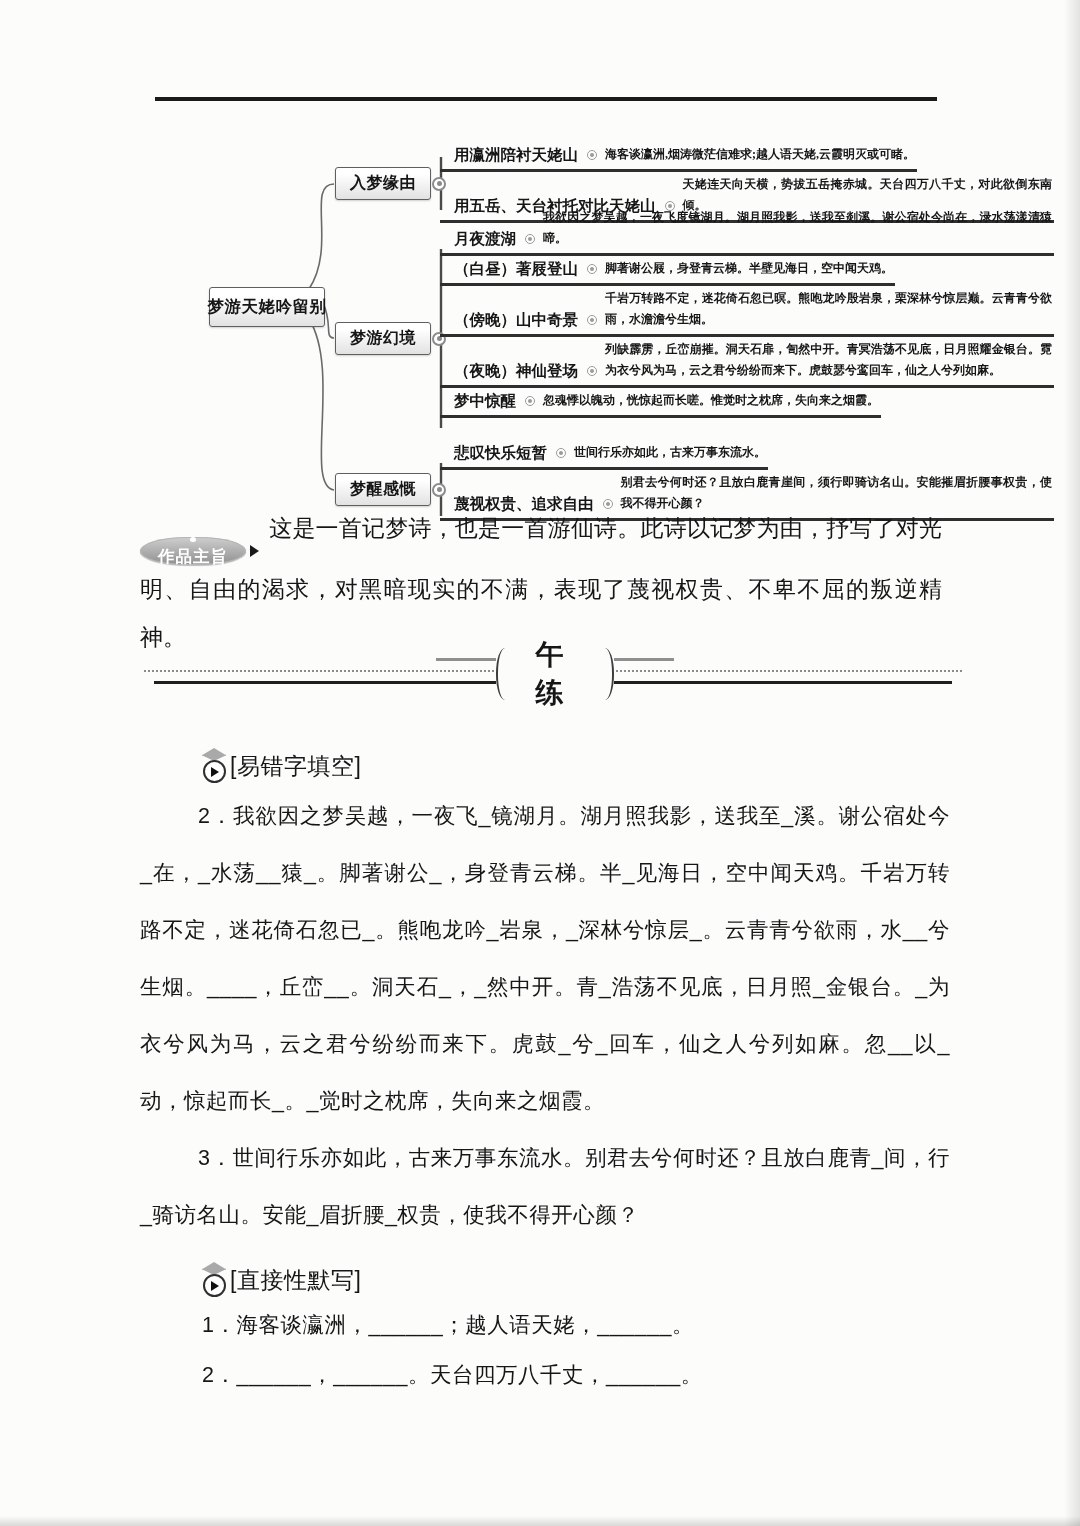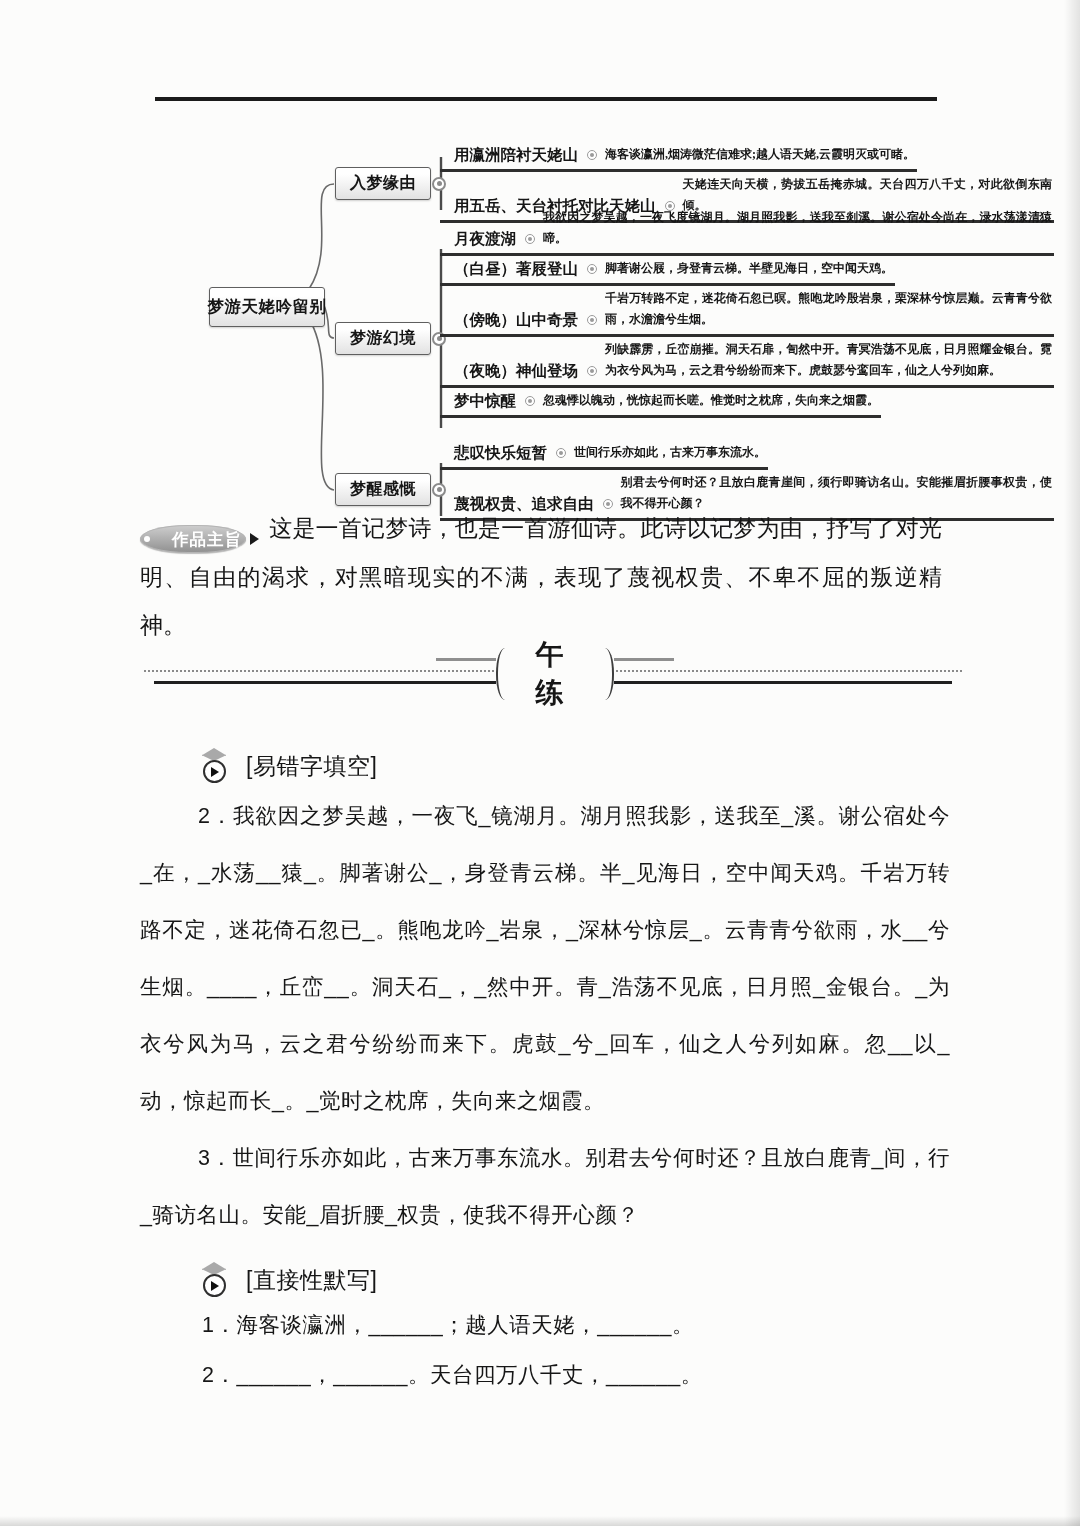--- a/index.html
+++ b/index.html
@@ -40,25 +40,25 @@
   .mm-dot{flex:none;position:relative;width:8px;height:8px;border:1.5px solid #9a9a9a;
     border-radius:50%;margin:0 8px 5px 9px;background:#fff;}
   .mm-dot::after{content:"";position:absolute;left:2px;top:2px;width:4px;height:4px;
     border-radius:50%;background:#9a9a9a;}
   .leaf-text{flex:0 1 auto;min-width:0;font-size:12px;line-height:21px;text-align:justify;}
 
   
   .theme{position:absolute;left:140px;top:504px;width:802px;
     font-size:23px;line-height:48px;text-align:justify;}
   .badge{display:inline-flex;align-items:center;position:relative;vertical-align:-6px;margin-right:10px;}
-  .badge-pill{display:inline-flex;align-items:center;justify-content:center;gap:22px;
+  .badge-pill{display:inline-flex;align-items:center;justify-content:center;gap:6px;
     width:106px;height:28px;border-radius:50%/55%;
     background:linear-gradient(#cfcfcf,#8f8f8f);
     box-shadow:inset 0 0 0 1px #b5b5b5,0 1px 1px rgba(0,0,0,.25);
-    color:#fff;font-size:16.5px;font-weight:bold;letter-spacing:1px;line-height:1;}
+    color:#fff;font-size:16.5px;font-weight:bold;letter-spacing:1px;line-height:1;flex-direction:column;}
   .badge-dot{width:6px;height:6px;border-radius:50%;background:#fff;}
   .badge-arrow{width:0;height:0;border-left:9px solid #1a1a1a;
     border-top:6px solid transparent;border-bottom:6px solid transparent;margin-left:4px;}
 
   
   .noon{position:absolute;left:140px;top:645px;width:826px;height:58px;}
   .noon-dotted{position:absolute;left:4px;right:4px;top:25px;border-top:2px dotted #8a8a8a;}
   .noon-bar{position:absolute;top:36px;height:3px;background:#1f1f1f;}
   .noon-bar.l{left:14px;width:342px;} .noon-bar.r{left:474px;width:338px;}
   .noon-topbar{position:absolute;top:13px;height:3px;background:#8f8f8f;}
@@ -66,21 +66,21 @@
   .noon-center{position:absolute;left:356px;top:0;width:118px;height:58px;
     background:#fcfcfb;display:flex;align-items:center;justify-content:center;gap:25px;}
   .paren{width:13px;height:52px;box-sizing:border-box;}
   .paren.l{border-left:2.5px solid #3d3d3d;border-radius:100% 0 0 100% / 50% 0 0 50%;}
   .paren.r{border-right:2.5px solid #3d3d3d;border-radius:0 100% 100% 0 / 0 50% 50% 0;}
   .noon-title{font-family:"Liberation Serif","DejaVu Serif",serif;
     font-weight:bold;font-size:28px;letter-spacing:5px;padding-left:5px;}
 
   
   .practice{position:absolute;left:140px;top:744px;width:810px;}
-  .sec-head{display:flex;align-items:center;gap:16px;padding-left:60px;height:44px;}
+  .sec-head{display:flex;align-items:center;padding-left:60px;height:44px;}
   .sec-head.second{margin-top:14px;}
   .capicon{position:relative;flex:none;width:30px;height:36px;}
   .capicon .cap{position:absolute;top:0;left:2px;width:24px;height:13px;background:#a9a9a9;
     clip-path:polygon(50% 0,100% 55%,50% 100%,0 55%);box-shadow:0 1px 0 #6d6d6d;}
   .capicon .circ{position:absolute;bottom:1px;left:3px;width:19px;height:19px;
     border:2px solid #2f2f2f;border-radius:50%;background:#fff;}
   .capicon .tri{position:absolute;bottom:7px;left:11px;width:0;height:0;
     border-left:8px solid #111;border-top:5.5px solid transparent;border-bottom:5.5px solid transparent;}
   .sec-title{font-size:23px;letter-spacing:.5px;}
   .pitem{margin:0;font-size:21.5px;line-height:57px;text-align:justify;text-indent:58px;

